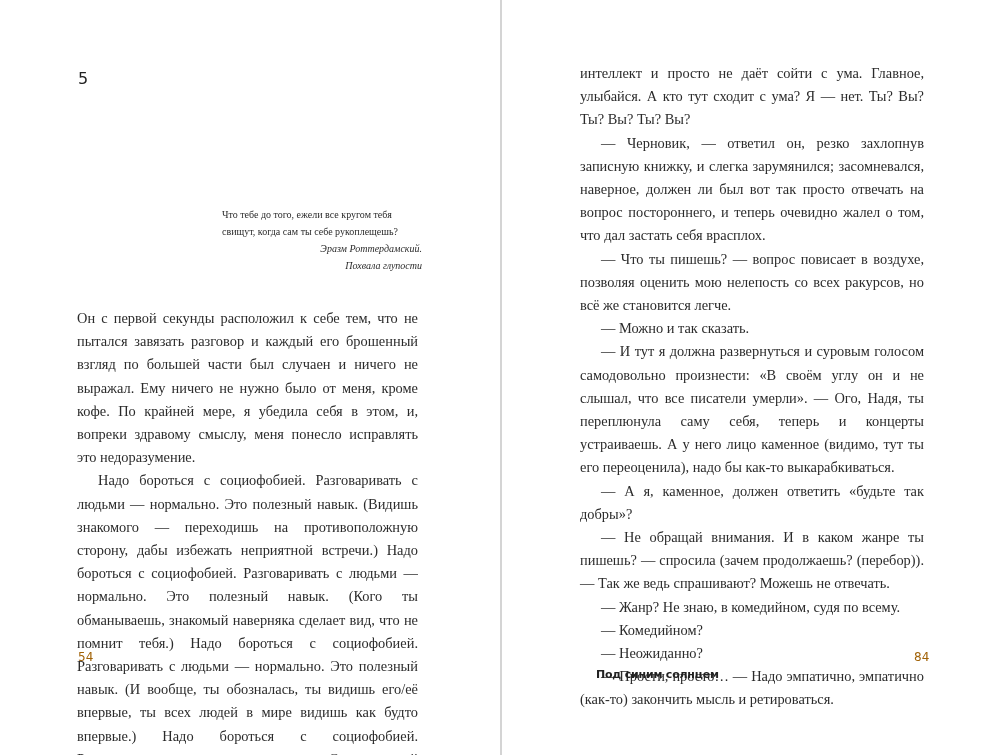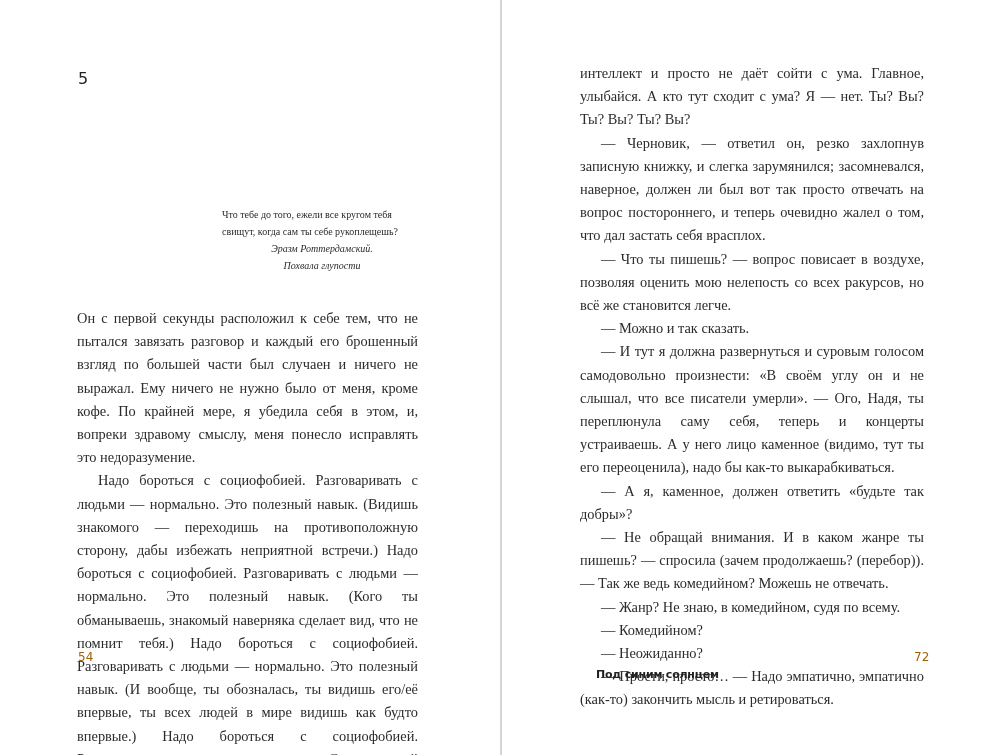--- a/index.html
+++ b/index.html
@@ -25,21 +25,21 @@
     position: absolute; left: 77px; top: 85px;
     font-family: "DejaVu Sans", sans-serif; font-size: 27px; color: #1e1e1e;
     letter-spacing: -0.5px; line-height: 34px;
   }
   .epigraph {
     position: absolute; left: 222px; top: 206px; width: 200px;
     font-size: 10px; line-height: 17px; color: #2a2a2a;
   }
   .epigraph .quote { margin: 0; }
   .epigraph .source {
-    text-align: center; font-style: italic; margin: 0;
+    text-align: right; font-style: italic; margin: 0;
   }
   .text-block {
     position: absolute; font-size: 14.4px; line-height: 23.2px;
     text-align: justify; color: #2b2b2b;
   }
   .text-left { left: 77px; top: 307px; width: 341px; }
   .text-right { left: 580px; top: 62px; width: 344px; }
   .text-block p { margin: 0; text-indent: 21px; hyphens: auto; }
   .text-block p.noindent { text-indent: 0; }
   .folio {
@@ -79,22 +79,22 @@
 <div class="page page-right">
 </div>
 
 <div class="text-block text-right" lang="ru">
   <p class="noindent">интеллект и просто не даёт сойти с ума. Главное, улыбайся. А кто тут сходит с ума? Я — нет. Ты? Вы? Ты? Вы? Ты? Вы?</p>
   <p>— Черновик, — ответил он, резко захлопнув записную книжку, и слегка зарумянился; засомневался, наверное, должен ли был вот так просто отвечать на вопрос постороннего, и теперь очевидно жалел о том, что дал застать себя врасплох.</p>
   <p>— Что ты пишешь? — вопрос повисает в воздухе, позволяя оценить мою нелепость со всех ракурсов, но всё же становится легче.</p>
   <p>— Можно и так сказать.</p>
   <p>— И тут я должна развернуться и суровым голосом самодовольно произнести: «В своём углу он и не слышал, что все писатели умерли». — Ого, Надя, ты переплюнула саму себя, теперь и концерты устраиваешь. А у него лицо каменное (видимо, тут ты его переоценила), надо бы как-то выкарабкиваться.</p>
   <p>— А я, каменное, должен ответить «будьте так добры»?</p>
-  <p>— Не обращай внимания. И в каком жанре ты пишешь? — спросила (зачем продолжаешь? (перебор)). — Так же ведь комедийном? Можешь не отвечать.</p>
+  <p>— Не обращай внимания. И в каком жанре ты пишешь? — спросила (зачем продолжаешь? (перебор)). — Так же ведь спрашивают? Можешь не отвечать.</p>
   <p>— Жанр? Не знаю, в комедийном, судя по всему.</p>
   <p>— Комедийном?</p>
   <p>— Неожиданно?</p>
   <p>— Прости, просто… — Надо эмпатично, эмпатично (как-то) закончить мысль и ретироваться.</p>
 
 </div>
 
 <div class="running-head">Под синим солнцем</div>
-<div class="folio folio-right">72</div>
+<div class="folio folio-right">84</div>
 
 </body></html>

